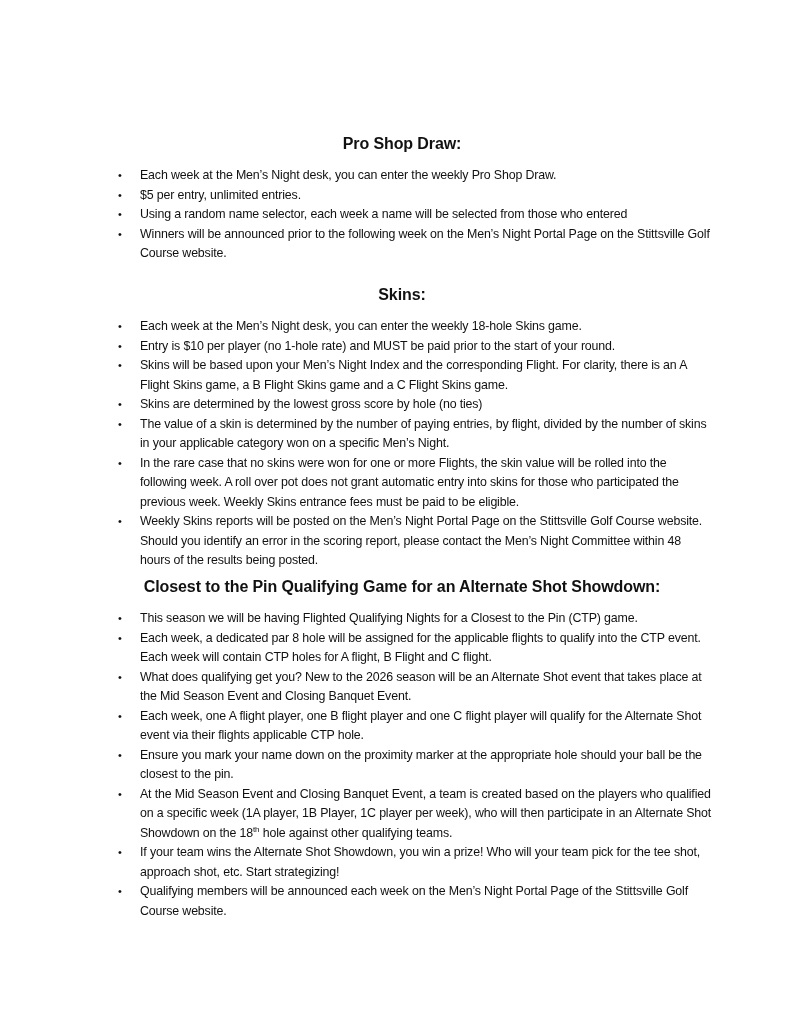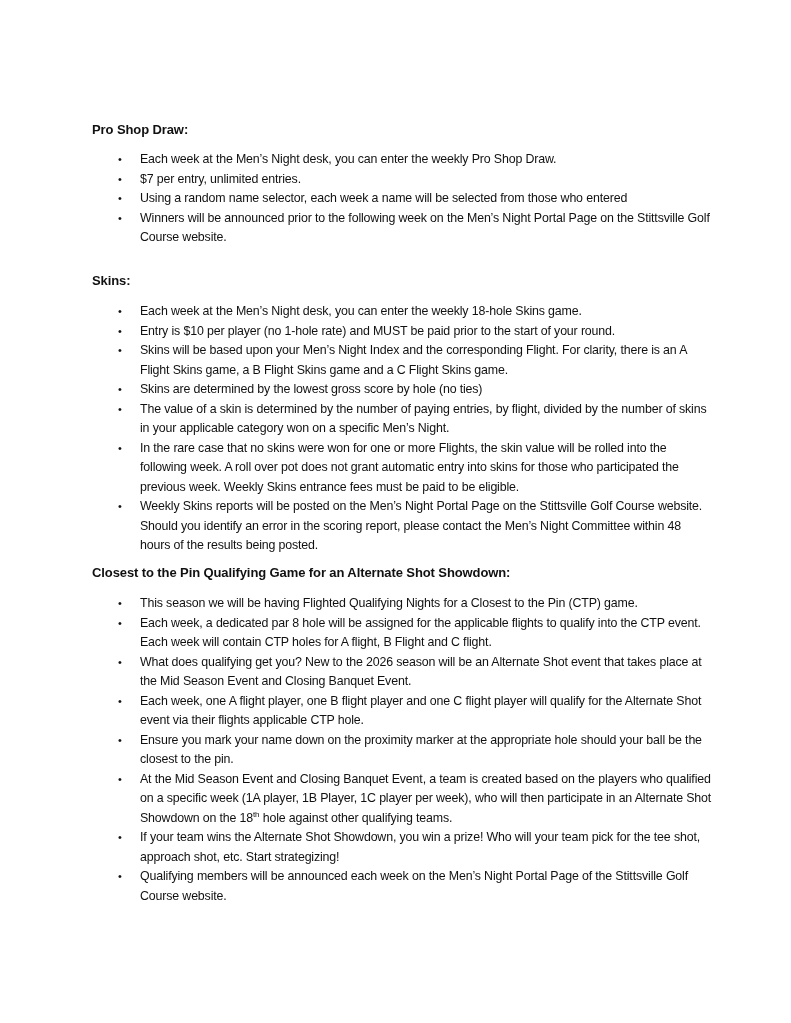--- a/index.html
+++ b/index.html
@@ -3,43 +3,44 @@
 <meta charset="utf-8">
 <style>
   html, body { margin: 0; padding: 0; background: #ffffff; }
   body {
     width: 791px; height: 1023px; position: relative; overflow: hidden;
     font-family: "Liberation Sans", sans-serif; color: #111111;
   }
   .page { position: absolute; left: 0; top: 0; width: 791px; height: 1023px; background: #fff; }
   .section { position: absolute; left: 92px; width: 620px; }
   .heading {
-    font-weight: bold; font-size: 13px; line-height: 16px; margin: 0;
+    font-weight: bold; font-size: 16px; line-height: 16px; margin: 14px;
     letter-spacing: -0.1px;
+    text-align: center;
   }
   ul.bullets { list-style: none; margin: 0; padding: 0; }
   ul.bullets li {
     position: relative; padding-left: 48px;
     font-size: 12.4px; line-height: 19.5px; letter-spacing: -0.15px;
   }
   ul.bullets li .dot {
     position: absolute; left: 26px; top: 0; font-size: 11px; line-height: 19.5px;
   }
   sup { font-size: 8px; line-height: 0; vertical-align: super; font-weight: normal; }
 </style>
 </head>
 <body>
 
 <div class="page">
 
   <div class="section" style="top:122px;">
     <p class="heading">Pro Shop Draw:</p>
     <ul class="bullets" style="margin-top:12px;">
       <li><span class="dot">•</span><span>Each week at the Men’s Night desk, you can enter the weekly Pro Shop Draw.</span></li>
-      <li><span class="dot">•</span><span>$7 per entry, unlimited entries.</span></li>
+      <li><span class="dot">•</span><span>$5 per entry, unlimited entries.</span></li>
       <li><span class="dot">•</span><span>Using a random name selector, each week a name will be selected from those who entered</span></li>
       <li><span class="dot">•</span><span>Winners will be announced prior to the following week on the Men’s Night Portal Page on the Stittsville Golf Course website.</span></li>
     </ul>
   </div>
 
   <div class="section" style="top:273px;">
     <p class="heading">Skins:</p>
     <ul class="bullets" style="margin-top:13px;">
       <li><span class="dot">•</span><span>Each week at the Men’s Night desk, you can enter the weekly 18-hole Skins game.</span></li>
       <li><span class="dot">•</span><span>Entry is $10 per player (no 1-hole rate) and MUST be paid prior to the start of your round.</span></li>

